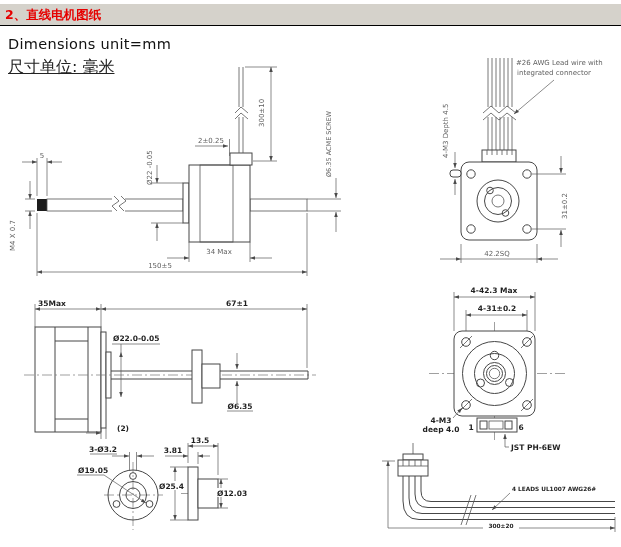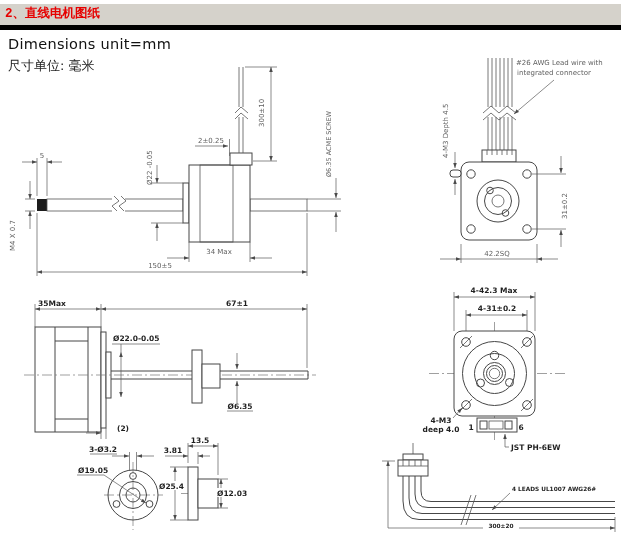--- a/index.html
+++ b/index.html
@@ -1,24 +1,24 @@
 <!DOCTYPE html>
 <html><head>
 <meta charset="utf-8">
 <style>
   html,body{margin:0;padding:0;background:#ffffff;}
   #stage{position:relative;width:621px;height:547px;background:#ffffff;overflow:hidden;
          font-family:"DejaVu Sans",sans-serif;}
   .titlebar{position:absolute;left:0;top:4px;width:621px;height:21px;background:#d5d2cb;
-            border-bottom:5px solid #000000;font-family:Liberation Mono, monospace;}
+            border-bottom:1px solid #000000;}
   .titlebar span{display:inline-block;padding-left:5px;line-height:21px;
                  color:#e60000;font-size:12.5px;font-weight:bold;}
   .heading{position:absolute;left:8px;top:36px;margin:0;font-size:14.5px;font-weight:normal;
            color:#111;letter-spacing:0.3px;}
-  .subheading{position:absolute;left:8px;top:57px;font-size:13px;color:#222;}
+  .subheading{position:absolute;left:8px;top:57px;font-size:16px;color:#222;text-decoration:underline;}
   svg{position:absolute;left:0;top:0;}
   .lt{font-family:"DejaVu Sans",sans-serif;font-size:7px;fill:#5f5f5f;}
   .lt2{font-family:"DejaVu Sans",sans-serif;font-size:6.5px;fill:#5f5f5f;}
   .lb{font-family:"DejaVu Sans",sans-serif;font-size:7.5px;font-weight:bold;fill:#1f1f1f;}
   .lbs{font-family:"DejaVu Sans",sans-serif;font-size:5.8px;font-weight:bold;fill:#1f1f1f;}
   .dim{stroke:#5a5a5a;stroke-width:0.7;fill:none;}
   .obj{stroke:#474747;stroke-width:1;fill:none;}
   .objw{stroke:#474747;stroke-width:1;fill:#ffffff;}
   .thin{stroke:#555;stroke-width:0.8;fill:none;}
   .cl{stroke:#777;stroke-width:0.7;fill:none;stroke-dasharray:10 3 2 3;}

